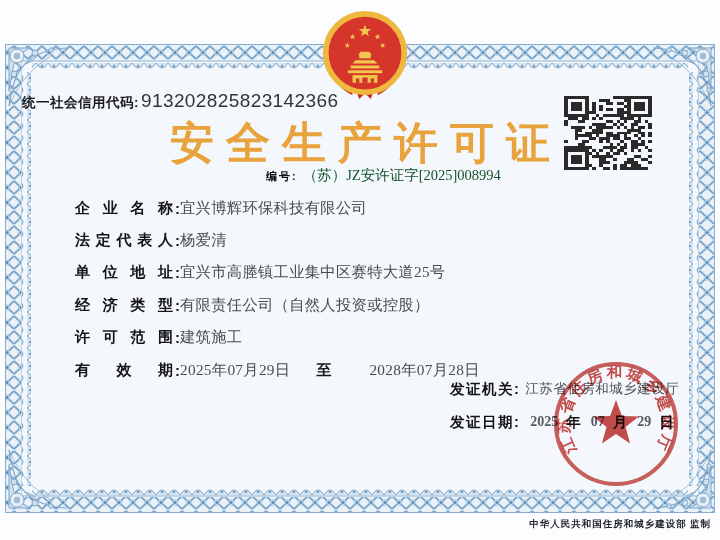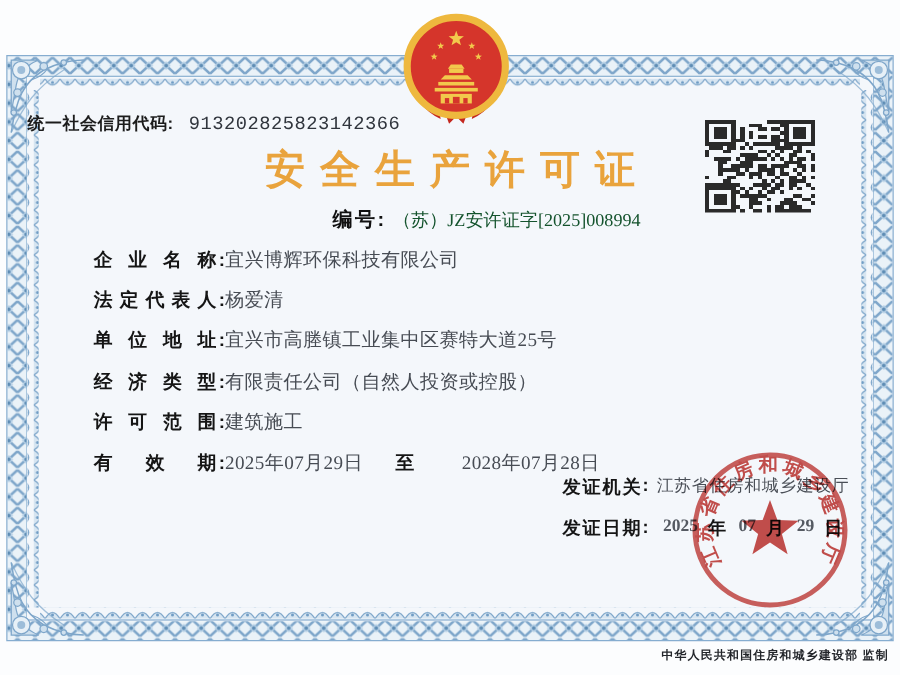--- a/index.html
+++ b/index.html
@@ -2,27 +2,27 @@
 <html><head>
 <meta charset="utf-8">
 <style>
   html,body{margin:0;padding:0;background:#e9e9e9;}
   .page{position:relative;width:720px;height:540px;background:#fcfdfe;
         font-family:"Liberation Sans",sans-serif;overflow:hidden;}
   .frame{position:absolute;left:0;top:0;}
   
   .credit{position:absolute;left:22px;top:90px;display:flex;align-items:baseline;z-index:4;}
   .credit .lbl{font-weight:bold;font-size:13.5px;color:#1c1c1c;letter-spacing:.5px;}
-  .credit .val{font-family:Liberation Mono, monospace;font-size:15px;color:#30353d;margin-left:12px;letter-spacing:.4px;}
-  
-  .title{position:absolute;left:0;right:0;top:114px;text-align:center;font-size:32px;
+  .credit .val{font-family:Liberation Sans, sans-serif;font-size:19px;color:#30353d;margin-left:2px;letter-spacing:.4px;}
+  
+  .title{position:absolute;left:0;right:0;top:114px;text-align:center;font-size:44px;
          font-weight:bold;color:#e9a33c;letter-spacing:12px;text-indent:12px;z-index:4;}
   
   .serial{position:absolute;left:266px;top:166px;display:flex;align-items:baseline;z-index:4;}
-  .serial .lbl{font-weight:bold;font-size:16px;color:#111;letter-spacing:2px;}
+  .serial .lbl{font-weight:bold;font-size:11px;color:#111;letter-spacing:2px;}
   .serial .val{font-family:"Liberation Serif",serif;font-size:14.5px;color:#14532d;margin-left:5px;}
   
   .qr{position:absolute;left:564px;top:96px;z-index:4;}
   
   .fields{position:absolute;left:75px;top:192px;z-index:4;}
   .row{display:flex;align-items:center;height:32.4px;}
   .row .lbl{width:98px;font-weight:bold;font-size:15px;color:#151515;
             text-align:justify;text-align-last:justify;text-justify:inter-character;}
   .row .colon{font-weight:bold;font-size:15px;color:#151515;margin-left:2px;}
   .row .val{font-family:"Liberation Serif",serif;font-size:15.3px;color:#474c54;margin-left:0;letter-spacing:.3px;}

